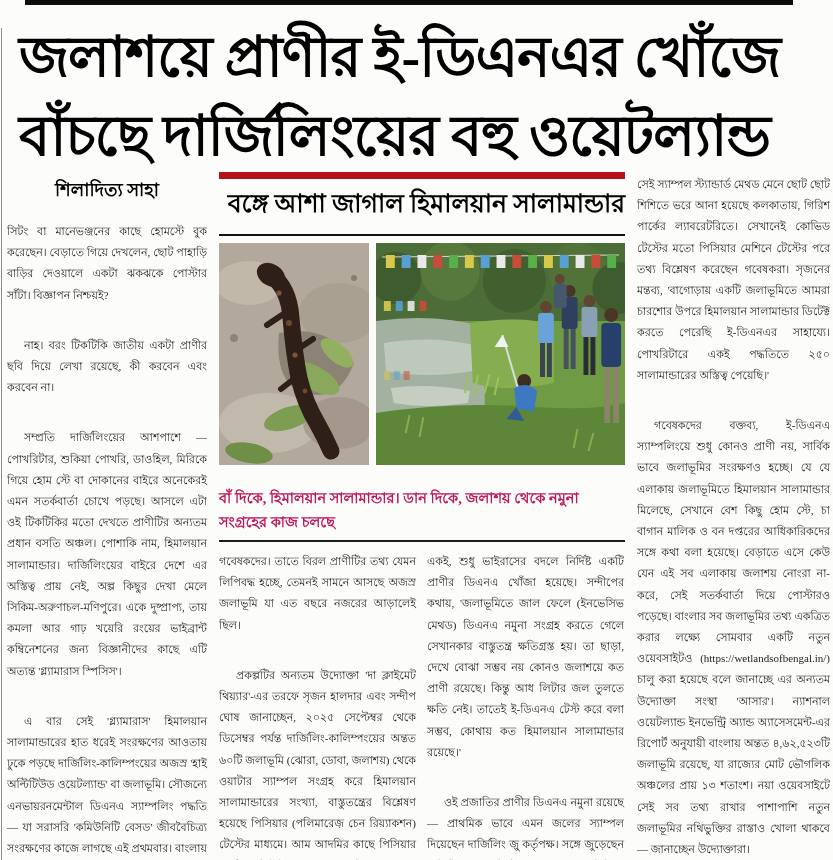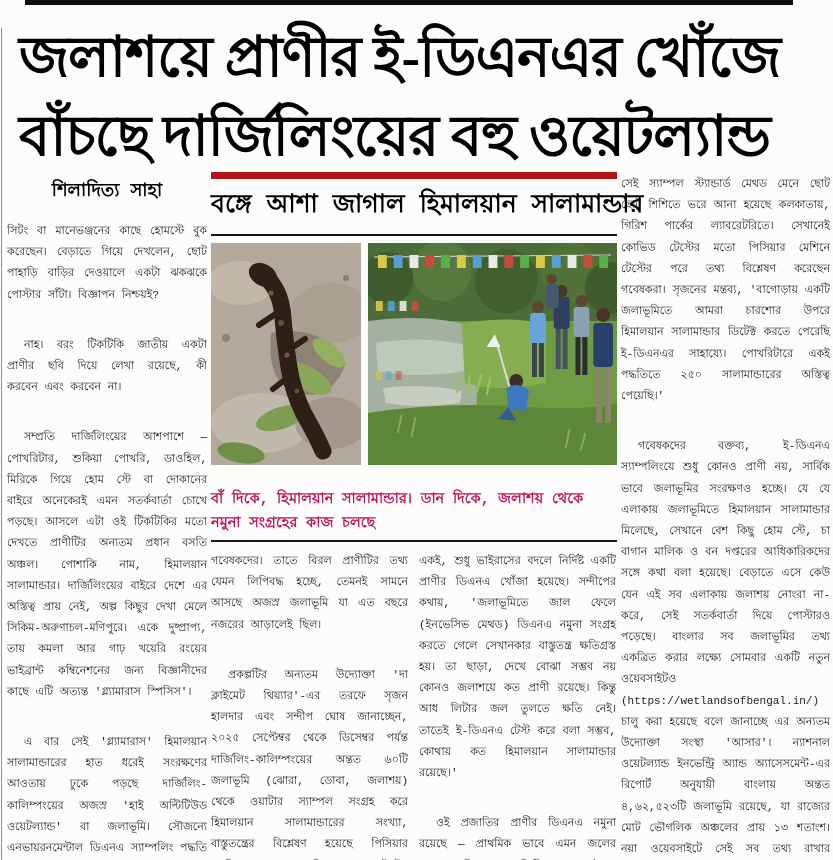--- a/index.html
+++ b/index.html
@@ -15,21 +15,21 @@
 
   .headline{
     position:absolute;top:6px;left:7px;width:822px;margin:12px;
     font-size:56px;line-height:79px;font-weight:bold;color:#000;
     letter-spacing:-1px;white-space:nowrap;
   }
   .hl-line{display:block;}
 
   .content{
     position:absolute;top:172px;left:7px;width:823px;bottom:0;
-    display:flex;gap:4px;font-family:Liberation Mono, monospace;
+    display:flex;gap:12px;
   }
   .bodytext p{
     margin:0;font-size:11px;line-height:21.2px;text-align:justify;
     color:#1c1c1c;
   }
   .bodytext p.indent{text-indent:17px;margin-top:29px;}
 
   .col-left{width:200px;flex:none;}
   .byline{
     text-align:center;font-weight:bold;font-size:18px;

